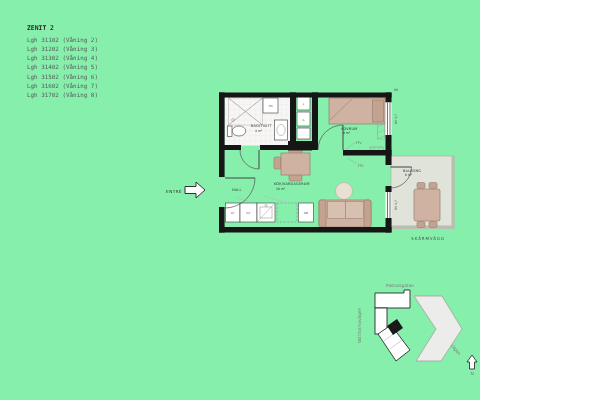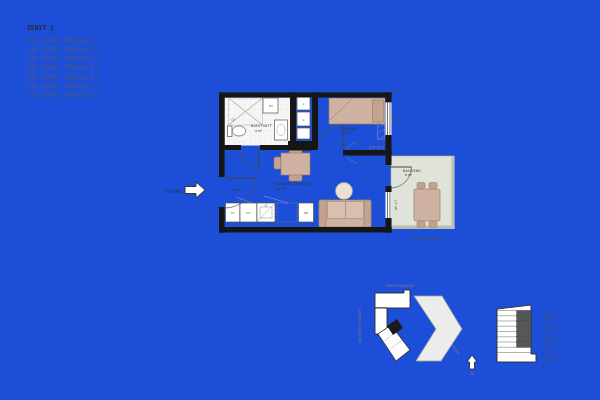--- a/index.html
+++ b/index.html
@@ -1,16 +1,16 @@
 <!DOCTYPE html>
 <html><head>
 <meta charset="utf-8">
 <style>
   html,body{margin:0;padding:0;background:#fff;}
-  .page{position:relative;width:600px;height:400px;background:#1d4ed8;overflow:hidden;
+  .page{position:relative;width:480px;height:400px;background:#86efac;overflow:hidden;
         font-family:"DejaVu Sans",sans-serif;}
   svg text{font-family:"DejaVu Sans",sans-serif;fill:#3a3a3a;}
   .t-legend-title{font-family:"DejaVu Sans Mono",monospace;font-size:6.4px;font-weight:bold;fill:#2b2b2b;}
   .t-legend{font-family:"DejaVu Sans Mono",monospace;font-size:5.9px;fill:#5a5a5a;}
   .t-room{font-size:3.4px;letter-spacing:.25px;fill:#333;}
   .t-area{font-size:3.1px;fill:#333;}
   .t-tiny{font-size:2.6px;fill:#555;}
   .t-annot{font-size:3px;fill:#555;}
   .t-entre{font-size:4.2px;letter-spacing:.4px;fill:#2e2e2e;}
   .t-skarm{font-size:4px;letter-spacing:.9px;fill:#4a4a4a;}

